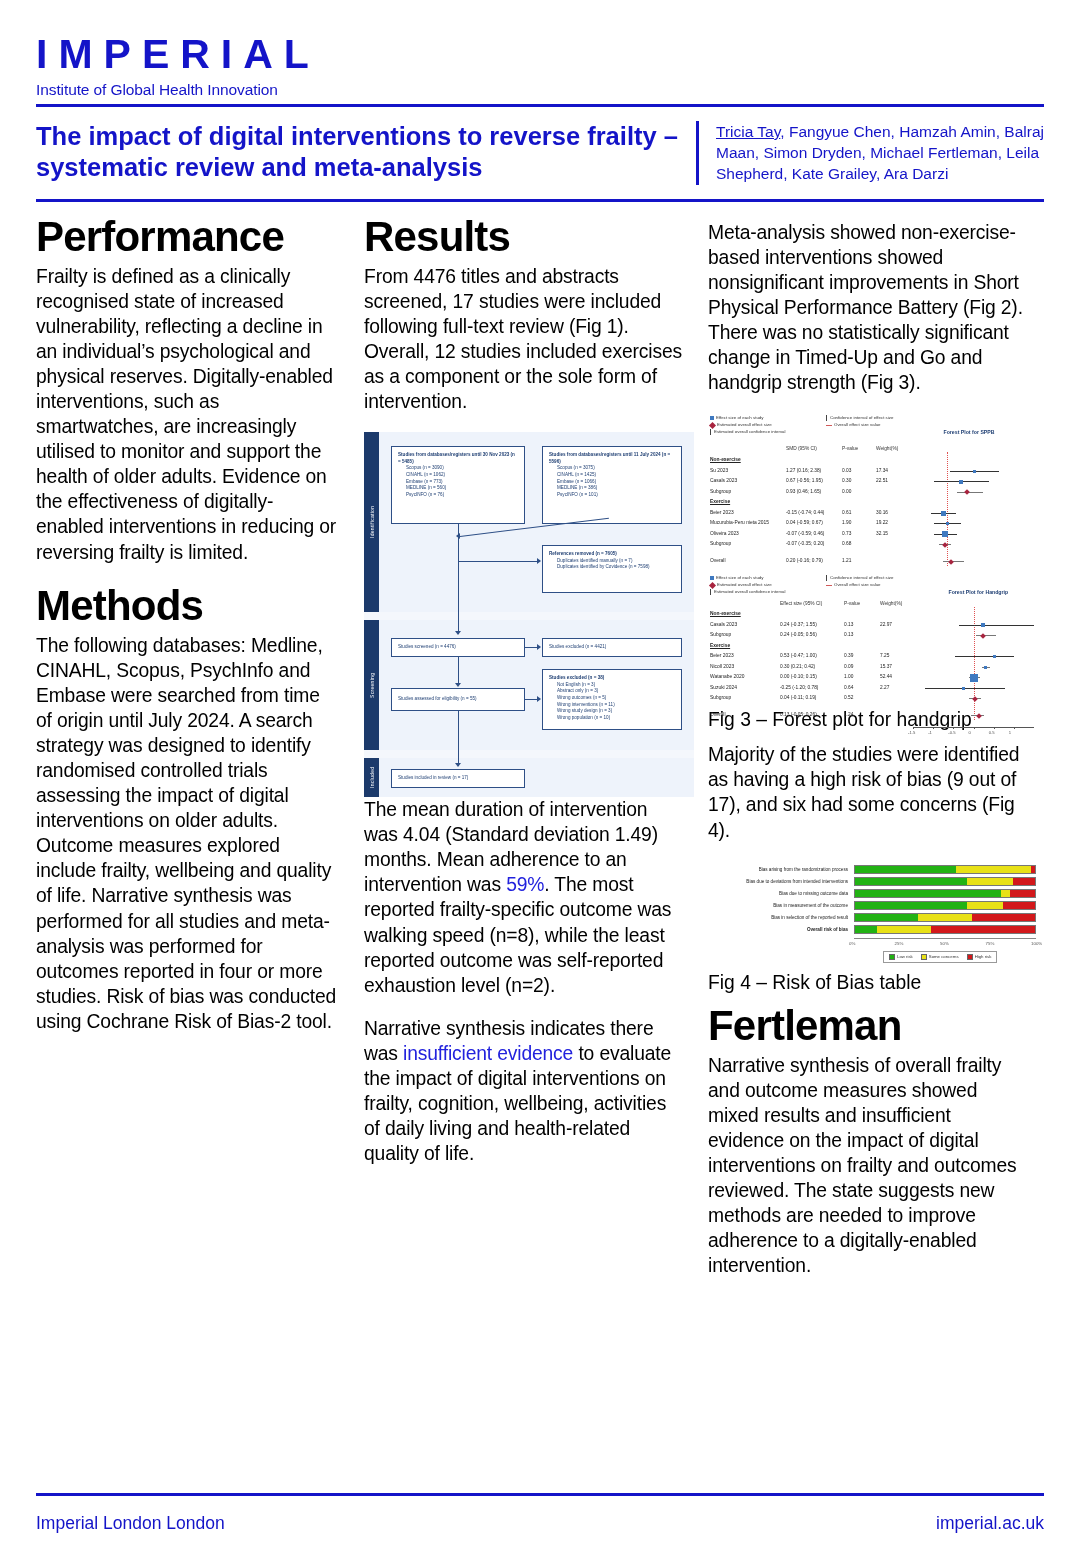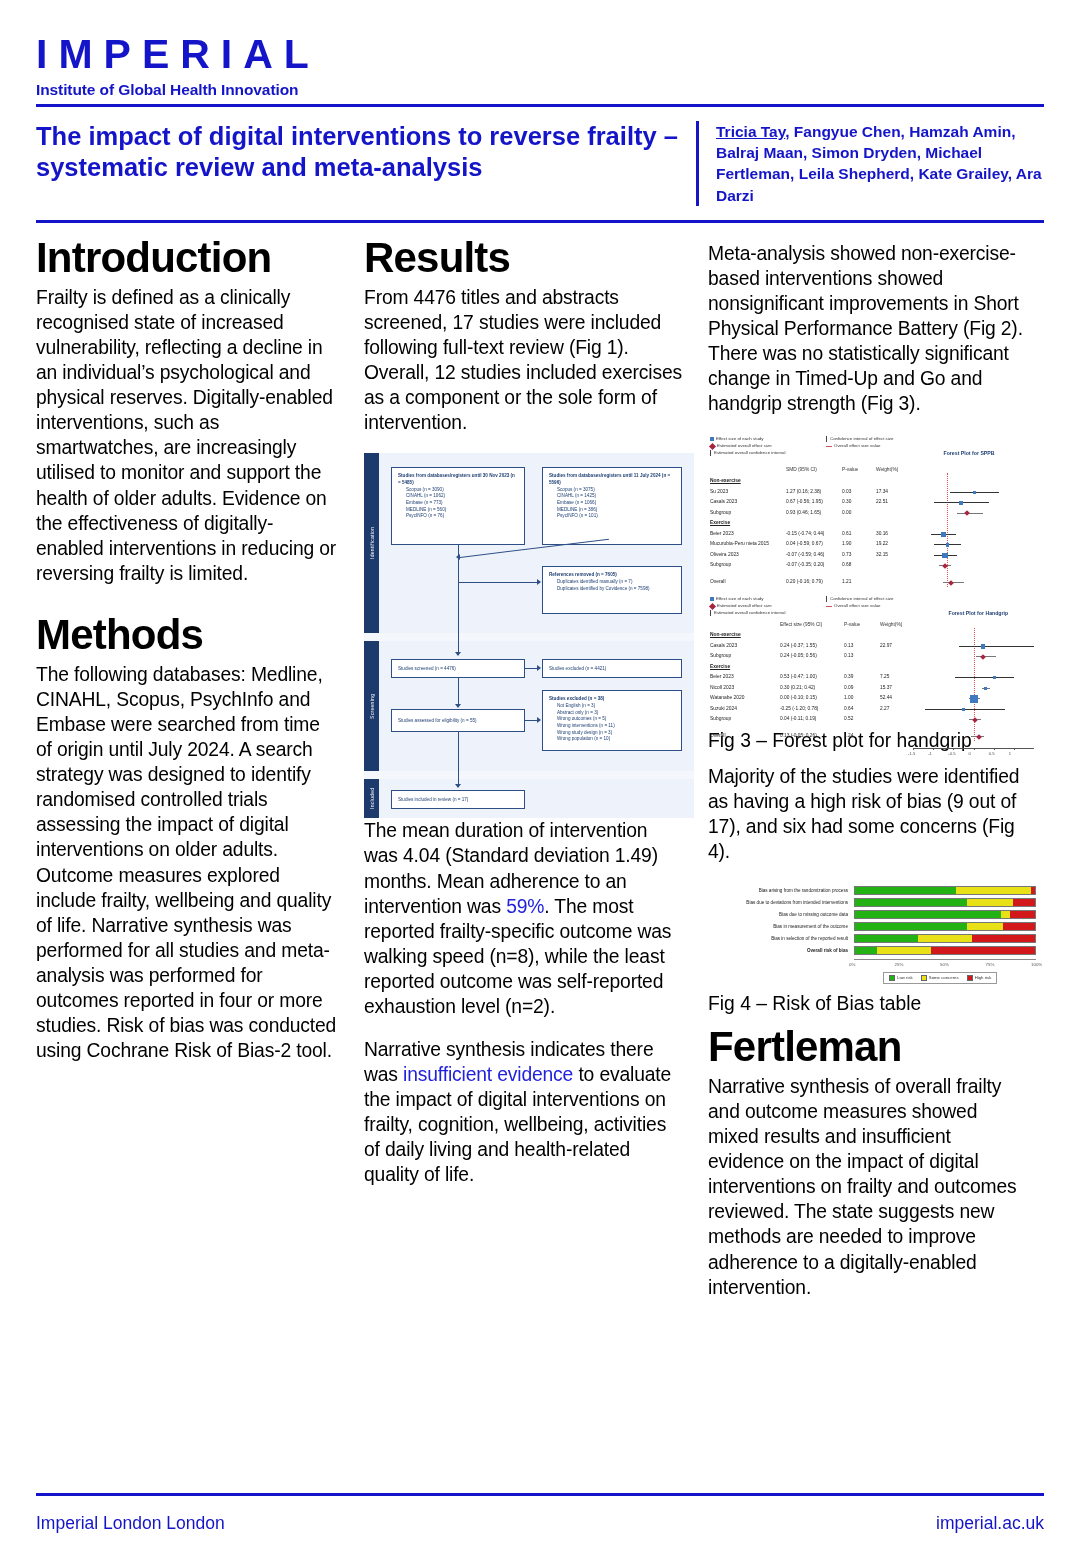--- a/index.html
+++ b/index.html
@@ -15,52 +15,52 @@
 
   
   .poster { width: 1080px; height: 1560px; position: relative; padding: 0 36px; }
 
   .logo-block { padding-top: 34px; }
   .logo-word {
     font-size: 41px; font-weight: 700; color: #1414c8;
     letter-spacing: 11px; line-height: 1; font-family: "Liberation Sans", sans-serif;
   }
   .logo-sub {
-    font-size: 15.5px; font-weight: 700; color: #1414c8;
+    font-size: 15.5px; font-weight: 400; color: #1414c8;
     margin-top: 6px; letter-spacing: -0.1px;
   }
   .logo-rule { border-top: 3px solid #1414c8; margin-top: 5px; width: 1008px; }
 
   .title-row { display: flex; margin-top: 14px; }
   .title-cell { width: 660px; padding-right: 18px; }
   .poster-title {
     font-size: 25.5px; font-weight: 700; color: #1414c8; line-height: 1.22;
   }
   .authors-cell {
     flex: 1; border-left: 3px solid #1414c8; padding-left: 17px;
   }
   .authors {
-    font-size: 15.5px; font-weight: 700; color: #1414c8; line-height: 1.37;
+    font-size: 15.5px; font-weight: 400; color: #1414c8; line-height: 1.37;
   }
   .authors .lead { text-decoration: underline; }
 
   .header-rule { border-top: 3px solid #1414c8; width: 1008px; margin-top: 14px; }
 
   
   .cols { display: flex; margin-top: 14px; gap: 0; }
   .col { padding-right: 16px; }
   .col1 { width: 344px; }
   .col2 { width: 344px; padding-left: 8px;}
   .col3 { width: 344px; padding-left: 8px;}
 
   h2.sec {
     font-size: 42px; font-weight: 700; line-height: 1.0;
     margin: 0 0 6px 0; letter-spacing: -0.8px;
   }
-  h2.sec.small-gap { margin-top: 28px; }
+  h2.sec.small-gap { margin-top: 20px; }
 
   p.body {
     font-size: 19.3px; line-height: 1.30; margin: 0 0 18px 0;
     letter-spacing: -0.15px;
   }
   .hl { color: #2222dd; }
 
   .figcap {
     font-size: 19.3px; line-height: 1.30; margin: 8px 0 18px 0;
   }
@@ -171,21 +171,21 @@
     </div>
     <div class="authors-cell">
       <div class="authors"><span class="lead">Tricia Tay</span><span>, Fangyue Chen, Hamzah Amin, Balraj Maan, Simon Dryden, Michael Fertleman, Leila Shepherd, Kate Grailey, Ara Darzi</span></div>
     </div>
   </div>
   <div class="header-rule"></div>
 
   <div class="cols">
 
     <div class="col col1">
-      <h2 class="sec">Introduction</h2>
+      <h2 class="sec">Performance</h2>
       <p class="body">Frailty is defined as a clinically recognised state of increased vulnerability, reflecting a decline in an individual’s psychological and physical reserves. Digitally-enabled interventions, such as smartwatches, are increasingly utilised to monitor and support the health of older adults. Evidence on the effectiveness of digitally-enabled interventions in reducing or reversing frailty is limited.</p>
 
       <h2 class="sec small-gap">Methods</h2>
       <p class="body">The following databases: Medline, CINAHL, Scopus, PsychInfo and Embase were searched from time of origin until July 2024. A search strategy was designed to identify randomised controlled trials assessing the impact of digital interventions on older adults. Outcome measures explored include frailty, wellbeing and quality of life. Narrative synthesis was performed for all studies and meta-analysis was performed for outcomes reported in four or more studies. Risk of bias was conducted using Cochrane Risk of Bias-2 tool.</p>
     </div>
 
     <div class="col col2">
       <h2 class="sec">Results</h2>
       <p class="body">From 4476 titles and abstracts screened, 17 studies were included following full-text review (Fig 1). Overall, 12 studies included exercises as a component or the sole form of intervention.</p>
 

